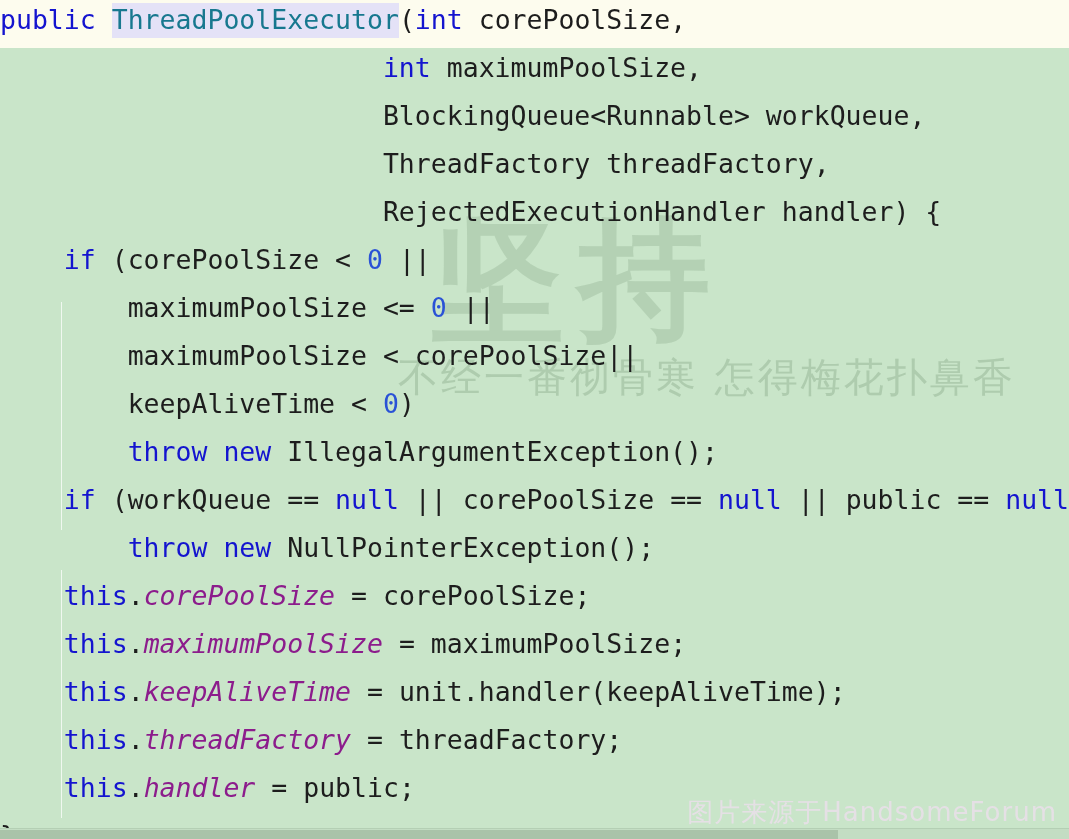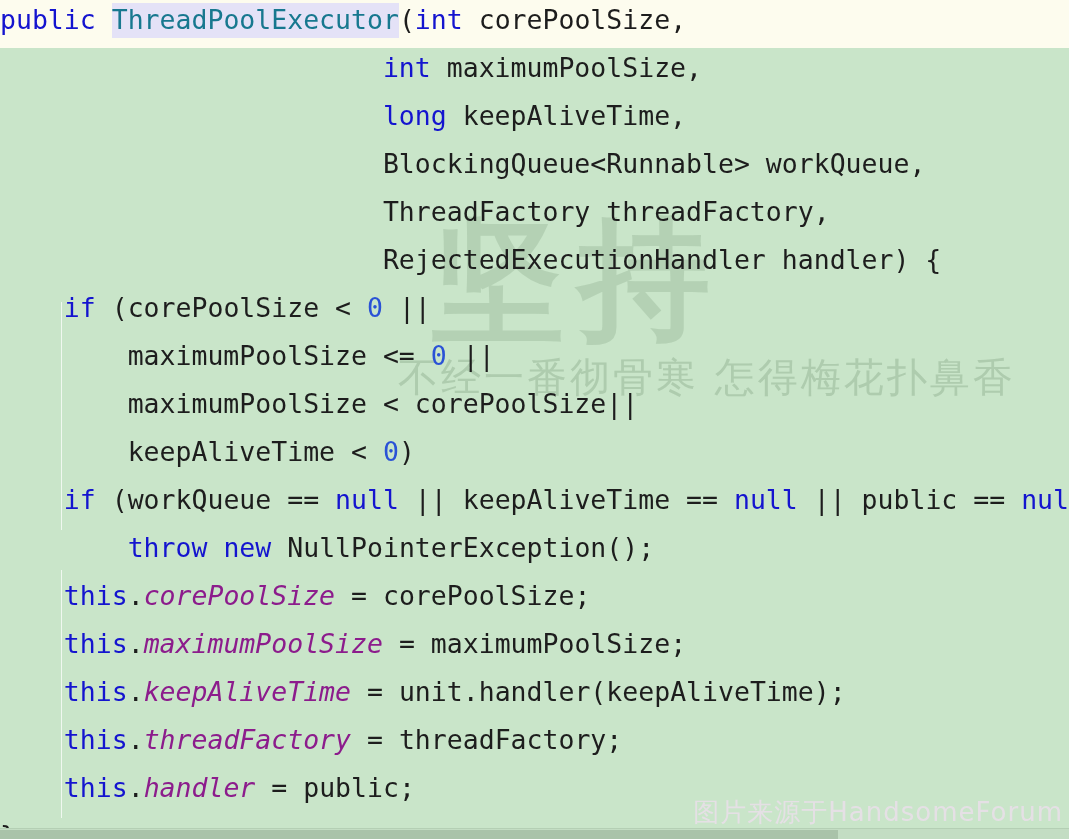--- a/index.html
+++ b/index.html
@@ -46,21 +46,21 @@
     top: 357px;
     font-family: "DejaVu Serif", "Liberation Serif", serif;
     font-size: 40px;
     letter-spacing: 3px;
     color: rgba(150, 180, 150, 0.52);
     white-space: nowrap;
     line-height: 1;
   }
   .wm-source {
     position: absolute;
-    right: 6px;
+    right: 12px;
     bottom: 14px;
     font-family: "DejaVu Sans", "Liberation Sans", sans-serif;
     font-size: 26px;
     letter-spacing: 1px;
     color: rgba(236, 222, 236, 0.80);
     white-space: nowrap;
     line-height: 1;
   }
 
   
@@ -143,29 +143,29 @@
     <div class="wm-poem">不经一番彻骨寒 怎得梅花扑鼻香</div>
     <div class="wm-source">图片来源于HandsomeForum</div>
   </div>
 
   <div class="guide" style="left:61px; top:302px; height:228px;"></div>
   <div class="guide" style="left:61px; top:570px; height:248px;"></div>
 
   <div id="code">
       <div class="line current"><span class="kw">public</span><span class="pl"> </span><span class="caret"></span><span class="type sel">ThreadPoolExecutor</span><span class="pl">(</span><span class="kw">int</span><span class="pl"> corePoolSize,</span></div>
       <div class="line"><span class="pl">                        </span><span class="kw">int</span><span class="pl"> maximumPoolSize,</span></div>
-      <div class="line"><span class="pl">                        </span><span class="kw">long</span><span class="pl"> keepAliveTime,</span></div>
       <div class="line"><span class="pl">                        BlockingQueue&lt;Runnable&gt; workQueue,</span></div>
       <div class="line"><span class="pl">                        ThreadFactory threadFactory,</span></div>
       <div class="line"><span class="pl">                        RejectedExecutionHandler handler) {</span></div>
       <div class="line"><span class="pl">    </span><span class="kw">if</span><span class="pl"> (corePoolSize &lt; </span><span class="num">0</span><span class="pl"> ||</span></div>
       <div class="line"><span class="pl">        maximumPoolSize &lt;= </span><span class="num">0</span><span class="pl"> ||</span></div>
       <div class="line"><span class="pl">        maximumPoolSize &lt; corePoolSize||</span></div>
       <div class="line"><span class="pl">        keepAliveTime &lt; </span><span class="num">0</span><span class="pl">)</span></div>
-      <div class="line"><span class="pl">    </span><span class="kw">if</span><span class="pl"> (workQueue == </span><span class="kw">null</span><span class="pl"> || keepAliveTime == </span><span class="kw">null</span><span class="pl"> || public == </span><span class="kw">null</span></div>
+      <div class="line"><span class="pl">        </span><span class="kw">throw</span><span class="pl"> </span><span class="kw">new</span><span class="pl"> IllegalArgumentException();</span></div>
+      <div class="line"><span class="pl">    </span><span class="kw">if</span><span class="pl"> (workQueue == </span><span class="kw">null</span><span class="pl"> || corePoolSize == </span><span class="kw">null</span><span class="pl"> || public == </span><span class="kw">null</span></div>
       <div class="line"><span class="pl">        </span><span class="kw">throw</span><span class="pl"> </span><span class="kw">new</span><span class="pl"> NullPointerException();</span></div>
       <div class="line"><span class="pl">    </span><span class="kw">this</span><span class="pl">.</span><span class="fld">corePoolSize</span><span class="pl"> = corePoolSize;</span></div>
       <div class="line"><span class="pl">    </span><span class="kw">this</span><span class="pl">.</span><span class="fld">maximumPoolSize</span><span class="pl"> = maximumPoolSize;</span></div>
       <div class="line"><span class="pl">    </span><span class="kw">this</span><span class="pl">.</span><span class="fld">keepAliveTime</span><span class="pl"> = unit.handler(keepAliveTime);</span></div>
       <div class="line"><span class="pl">    </span><span class="kw">this</span><span class="pl">.</span><span class="fld">threadFactory</span><span class="pl"> = threadFactory;</span></div>
       <div class="line"><span class="pl">    </span><span class="kw">this</span><span class="pl">.</span><span class="fld">handler</span><span class="pl"> = public;</span></div>
       <div class="line"><span class="pl">}</span></div>
     </div>
 
   <div id="hscroll">

